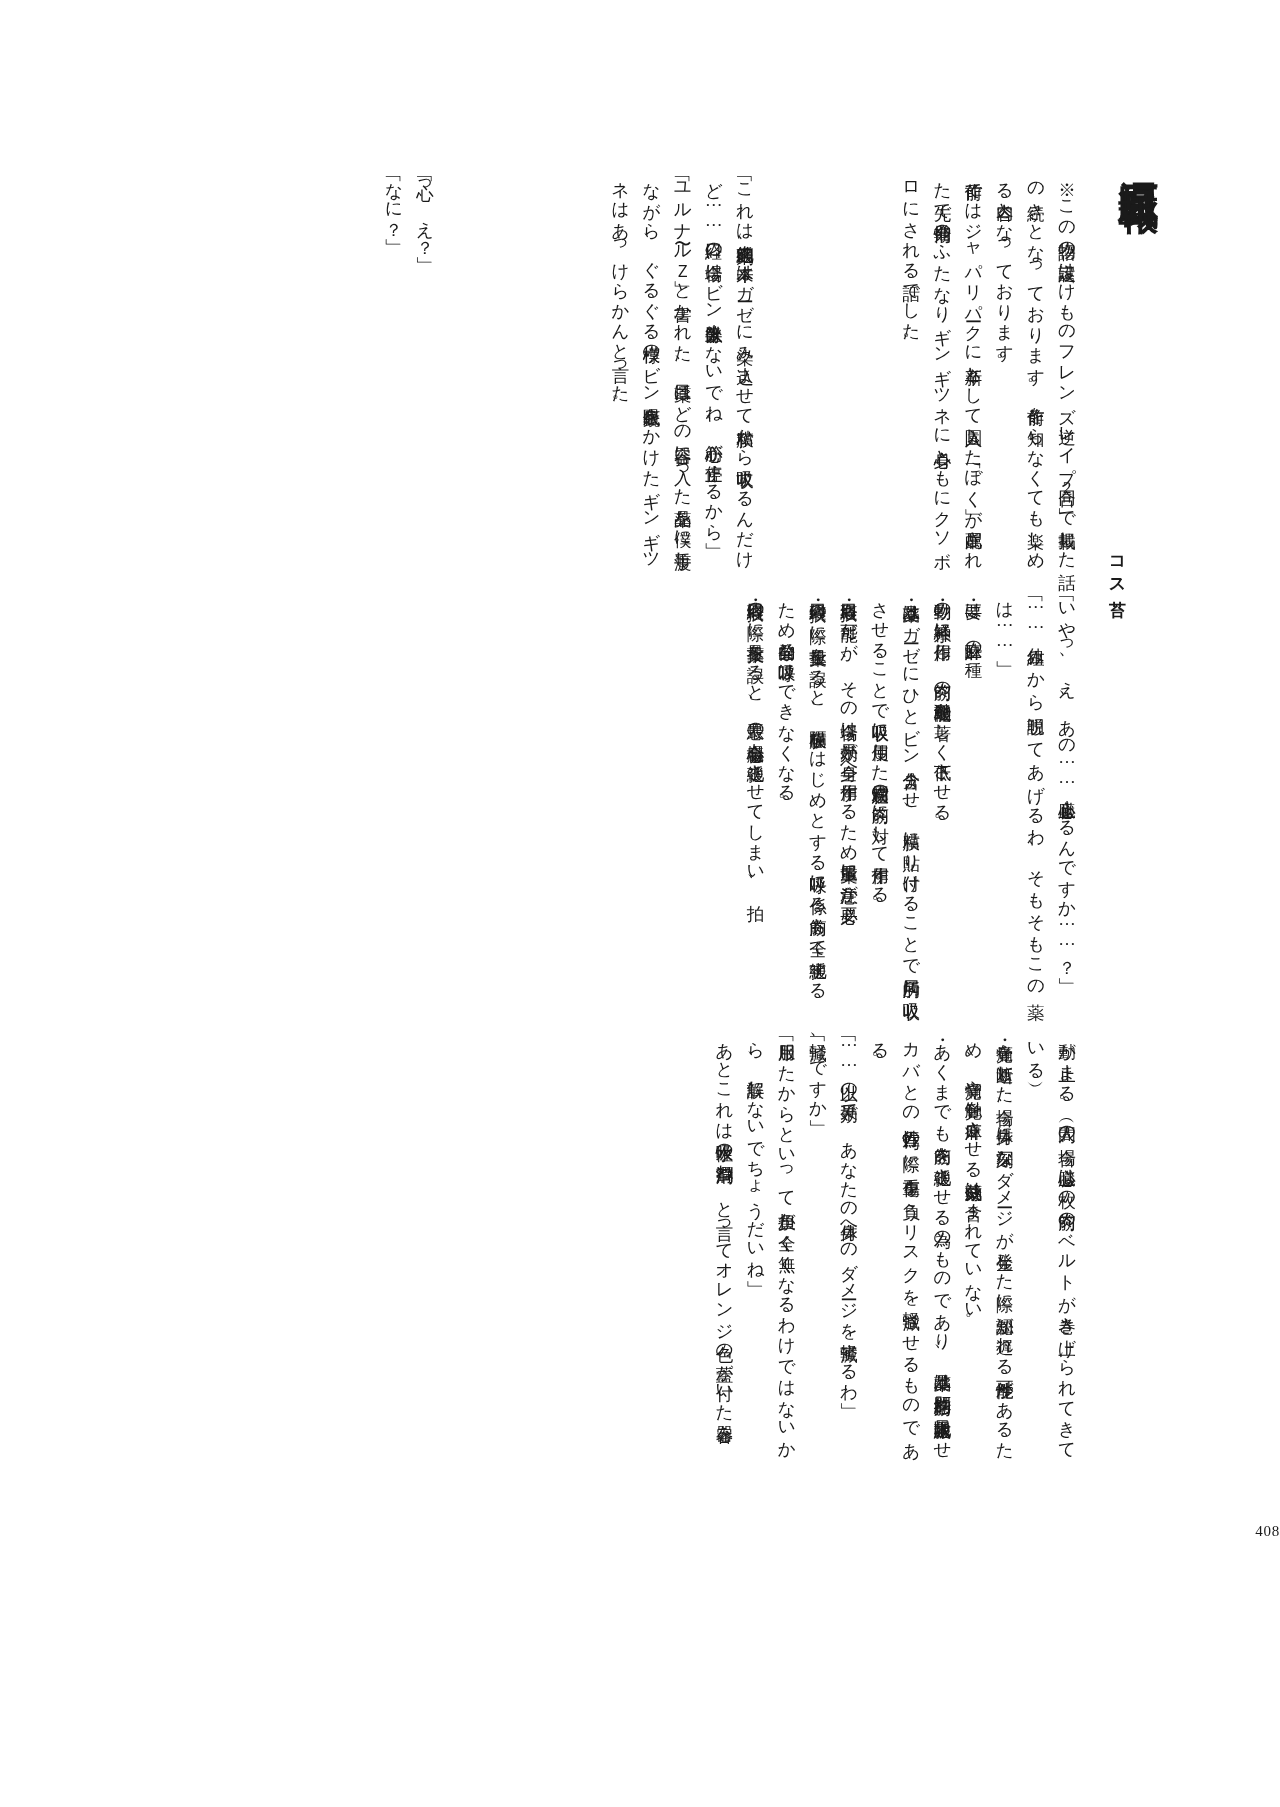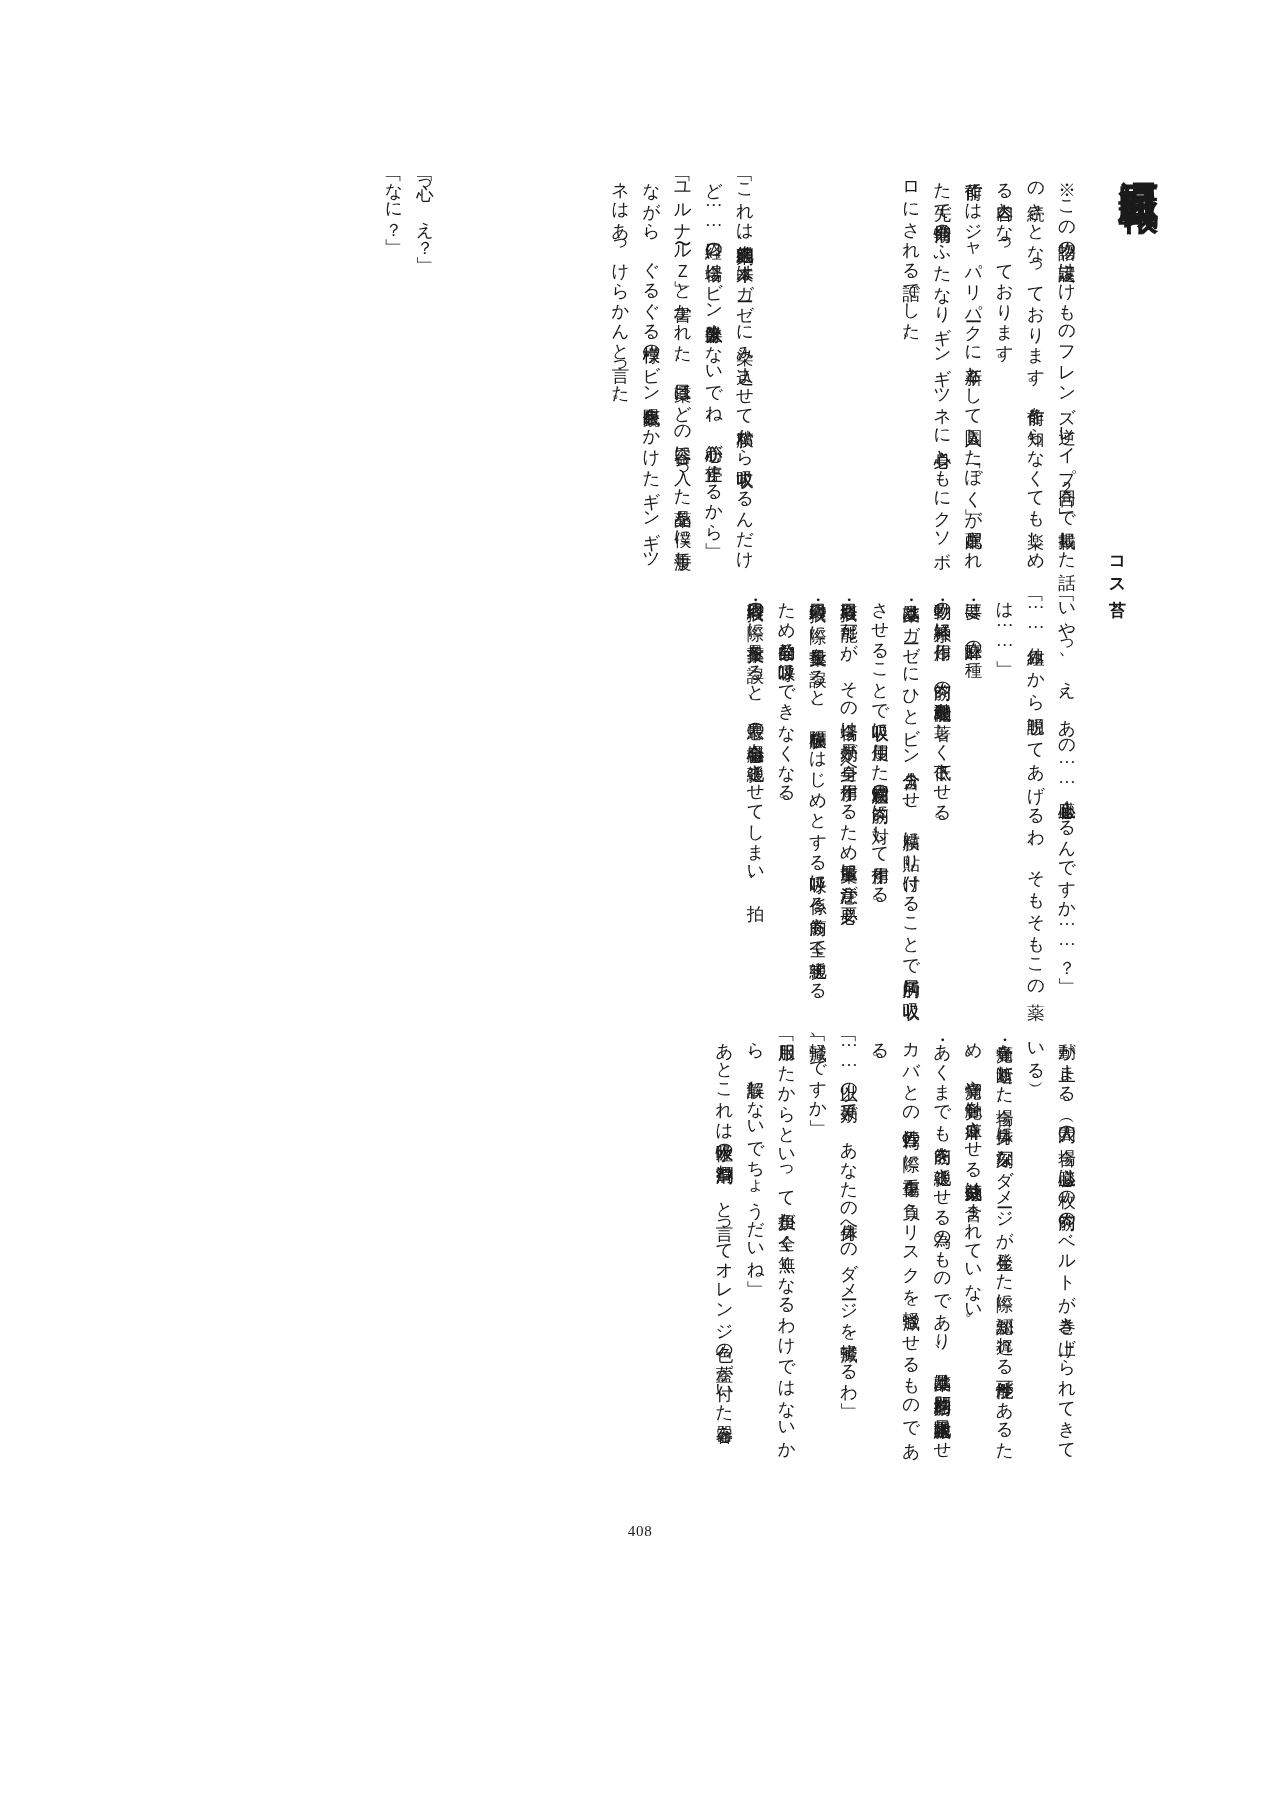--- a/index.html
+++ b/index.html
@@ -100,21 +100,21 @@
     top: 1030px;
     height: 420px;
     width: 340px;
   }
 
   .pagenum {
     position: absolute;
     left: 0;
     right: 0;
     top: 1523px;
-    text-align: center;
+    text-align: right;
     font-size: 15px;
     letter-spacing: 0.05em;
     font-family: "Liberation Serif", "DejaVu Serif", serif;
   }
 
   .para { margin: 0 0 0 0; }
 </style>
 </head>
 <body>
 

